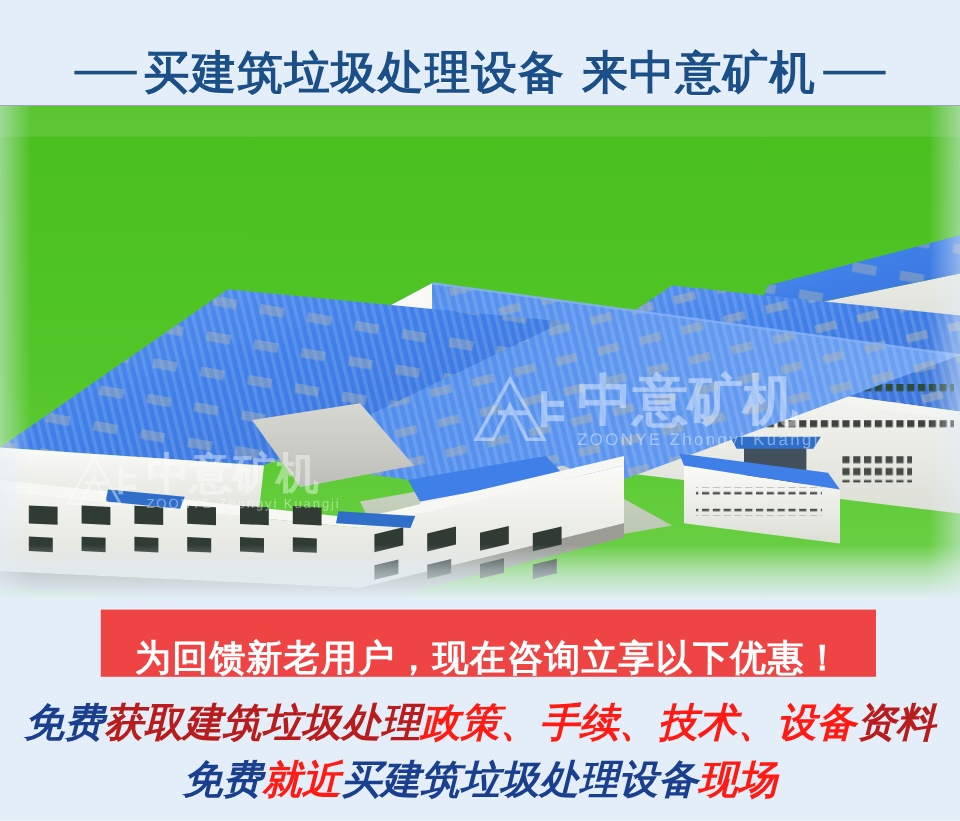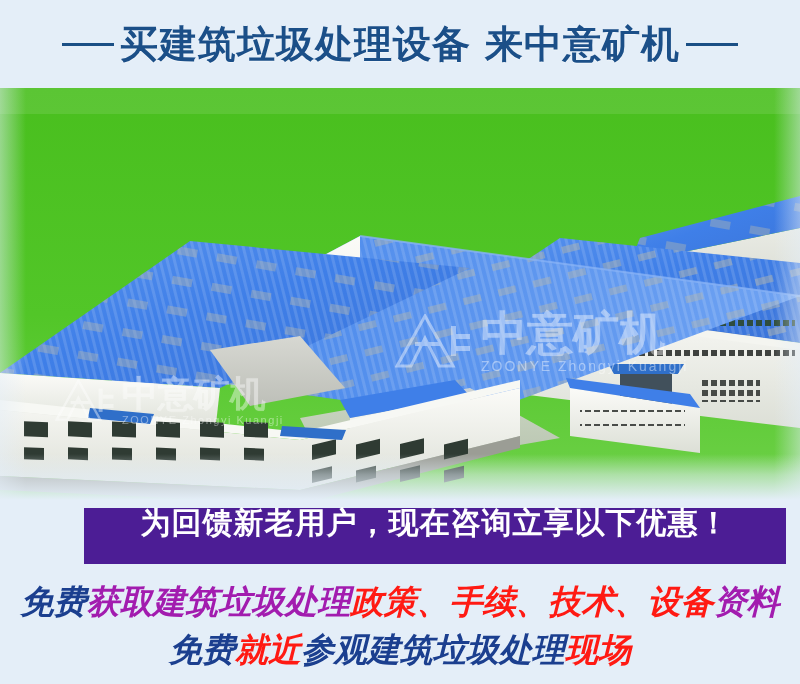--- a/index.html
+++ b/index.html
@@ -13,21 +13,21 @@
     width: 800px;
     height: 684px;
     background: #e4eef8;
     overflow: hidden;
     font-family: "Liberation Sans", "DejaVu Sans", sans-serif;
   }
 
   
   #header {
     position: absolute;
-    left: 0; top: 0;
+    left: 0; top: 16px;
     width: 800px; height: 88px;
     display: flex;
     align-items: center;
     justify-content: center;
     gap: 0px;
   }
   .rule {
     height: 3px;
     background: #1a4f85;
     flex: 0 0 auto;
@@ -97,24 +97,24 @@
     font-family: "Liberation Sans", sans-serif;
     margin-top: 2px;
   }
   #watermark-center { left: 395px; top: 222px; }
   #watermark-left   { left: 55px;  top: 288px; transform: scale(0.78); transform-origin: left top; }
 
   
   #promo-banner {
     position: absolute;
     left: 84px; top: 508px;
-    width: 702px; height: 56px;
-    background: #4c1d95;
+    width: 646px; height: 56px;
+    background: #ef4444;
     display: flex;
-    align-items: flex-start;
+    align-items: flex-end;
     justify-content: center;
   }
   #promo-banner-text {
     color: #ffffff;
     font-size: 30px;
     font-weight: bold;
     letter-spacing: 1px;
     white-space: nowrap;
     font-family: "DejaVu Sans", "Liberation Sans", sans-serif;
     line-height: 1;
@@ -130,21 +130,21 @@
   .offer-line {
     white-space: nowrap;
     font-size: 33px;
     font-weight: bold;
     line-height: 48px;
     font-family: "DejaVu Sans", "Liberation Sans", sans-serif;
     letter-spacing: 0px;
   }
   .seg { display: inline; font-style: italic; }
   .seg-blue  { color: #1b3f8f; }
-  .seg-dark  { color: #a21caf; }
+  .seg-dark  { color: #b91c1c; }
   .seg-red   { color: #ff1a13; margin-top: 47px; }
 </style>
 </head>
 <body>
 
 <div id="page">
 
   <div id="header">
     <div class="rule rule-left"></div>
     <div id="header-title">买建筑垃圾处理设备 来中意矿机</div>
@@ -339,17 +339,17 @@
 
   <div id="promo-banner">
     <div id="promo-banner-text">为回馈新老用户，现在咨询立享以下优惠！</div>
   </div>
 
   <div id="offers">
     <div class="offer-line">
       <span class="seg seg-blue">免费</span><span class="seg seg-dark">获取建筑垃圾处理</span><span class="seg seg-red">政策、手续、技术、设备</span><span class="seg seg-dark">资料</span>
     </div>
     <div class="offer-line">
-      <span class="seg seg-blue">免费</span><span class="seg seg-red">就近</span><span class="seg seg-blue">参观建筑垃圾处理</span><span class="seg seg-red">现场</span>
+      <span class="seg seg-blue">免费</span><span class="seg seg-red">就近</span><span class="seg seg-blue">买建筑垃圾处理设备</span><span class="seg seg-red">现场</span>
     </div>
   </div>
 
 </div>
 
 </body></html>

